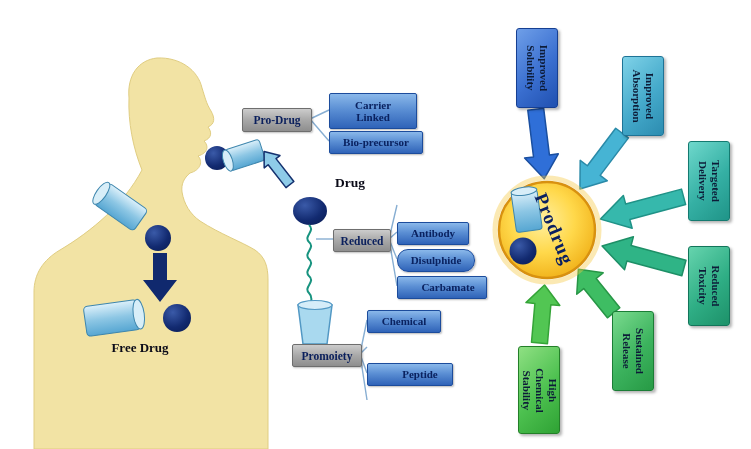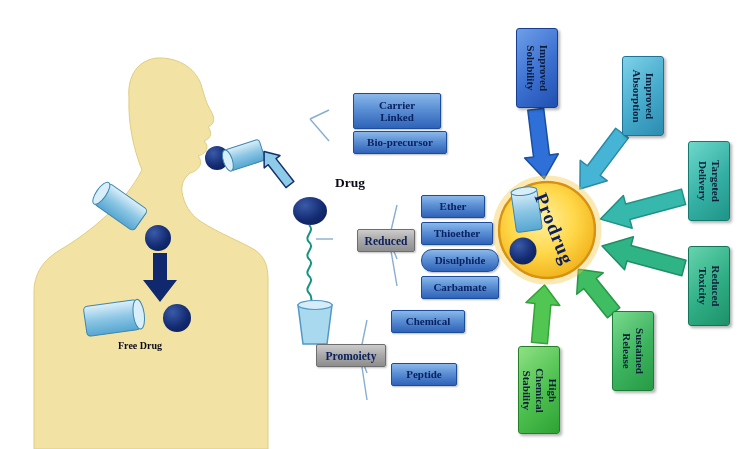--- a/index.html
+++ b/index.html
@@ -2,21 +2,21 @@
 <html><head>
 <meta charset="utf-8">
 <style>
   html,body { margin:0; padding:0; background:#ffffff; }
   #canvas {
     position:relative; width:751px; height:449px; background:#ffffff;
     font-family:"Liberation Serif", serif; overflow:hidden;
   }
   .box {
     position:absolute; display:flex; align-items:center; justify-content:center;
-    text-align:center; font-weight:bold; border-radius:2px;margin-left:24px;
+    text-align:center; font-weight:bold; border-radius:2px;
   }
   .bluebox {
     background:linear-gradient(180deg,#8ab8ea 0%,#5b8fd4 45%,#2f63b8 100%);
     border:1px solid #1c4c9c; color:#0a2260; font-size:11px; line-height:1.12;
     white-space:pre-line; box-shadow:1px 1px 2px rgba(0,0,0,.28);
   }
   .graybox {
     background:linear-gradient(180deg,#cccccc 0%,#a8a8a8 50%,#8e8e8e 100%);
     border:1px solid #6e6e6e; color:#0a1f5c; font-size:11.5px;
     box-shadow:1px 1px 2px rgba(0,0,0,.25);
@@ -132,37 +132,37 @@
 
     <circle cx="547" cy="230" r="52" fill="none" stroke="#f5c942" stroke-opacity="0.4" stroke-width="5"></circle>
     <circle cx="547" cy="230" r="48" fill="url(#goldGrad)" stroke="#d89110" stroke-width="2.5"></circle>
     <g transform="translate(527,213) rotate(-8)">
       <rect x="-13" y="-22" width="26" height="40" rx="3" fill="url(#capGrad)" stroke="#3e86ad" stroke-width="1"></rect>
       <ellipse cx="0" cy="-22" rx="13" ry="4" fill="#d8eef8" stroke="#3e86ad" stroke-width="1"></ellipse>
     </g>
     <circle cx="523" cy="251" r="13.5" fill="url(#navyBall)"></circle>
   </svg>
 
-  <div class="darklabel" style="left:92px; top:340px; width:96px; font-size:10px;">Free Drug</div>
+  <div class="darklabel" style="left:92px; top:340px; width:96px; font-size:13px;">Free Drug</div>
 
+  <div class="box graybox" style="left:242px; top:108px; width:68px; height:22px;">Pro-Drug</div>
   <div class="box bluebox" style="left:329px; top:93px; width:86px; height:34px;">Carrier
 Linked</div>
   <div class="box bluebox" style="left:329px; top:131px; width:92px; height:21px;text-align:right;">Bio-precursor</div>
 
   <div class="darklabel" style="left:322px; top:175px; width:56px; font-size:13.5px;">Drug</div>
 
   <div class="box graybox" style="left:333px; top:229px; width:56px; height:21px;">Reduced</div>
-  <div class="box bluebox" style="left:397px; top:195px; width:62px; height:21px;">Ether</div>
-  <div class="box bluebox" style="left:397px; top:222px; width:70px; height:21px;">Thioether</div>
+  <div class="box bluebox" style="left:397px; top:222px; width:70px; height:21px;">Antibody</div>
   <div class="box bluebox" style="left:397px; top:249px; width:76px; height:21px;border-radius:11px;">Disulphide</div>
-  <div class="box bluebox" style="left:397px; top:276px; width:76px; height:21px;">Carbamate</div>
+  <div class="box bluebox" style="left:397px; top:276px; width:76px; height:21px;padding-left:12px;">Carbamate</div>
 
   <div class="box bluebox" style="left:367px; top:310px; width:72px; height:21px;">Chemical</div>
   <div class="box graybox" style="left:292px; top:344px; width:68px; height:21px;">Promoiety</div>
-  <div class="box bluebox" style="left:367px; top:363px; width:64px; height:21px;">Peptide</div>
+  <div class="box bluebox" style="left:367px; top:363px; width:64px; height:21px;padding-left:20px;">Peptide</div>
 
   <div id="prodrug-label">Prodrug</div>
 
   <div class="benefit b1" style="left:516px; top:28px; width:40px; height:78px;">
     <div class="vtext">Improved
 Solubility</div>
   </div>
   <div class="benefit b2" style="left:622px; top:56px; width:40px; height:78px;">
     <div class="vtext">Improved
 Absorption</div>

